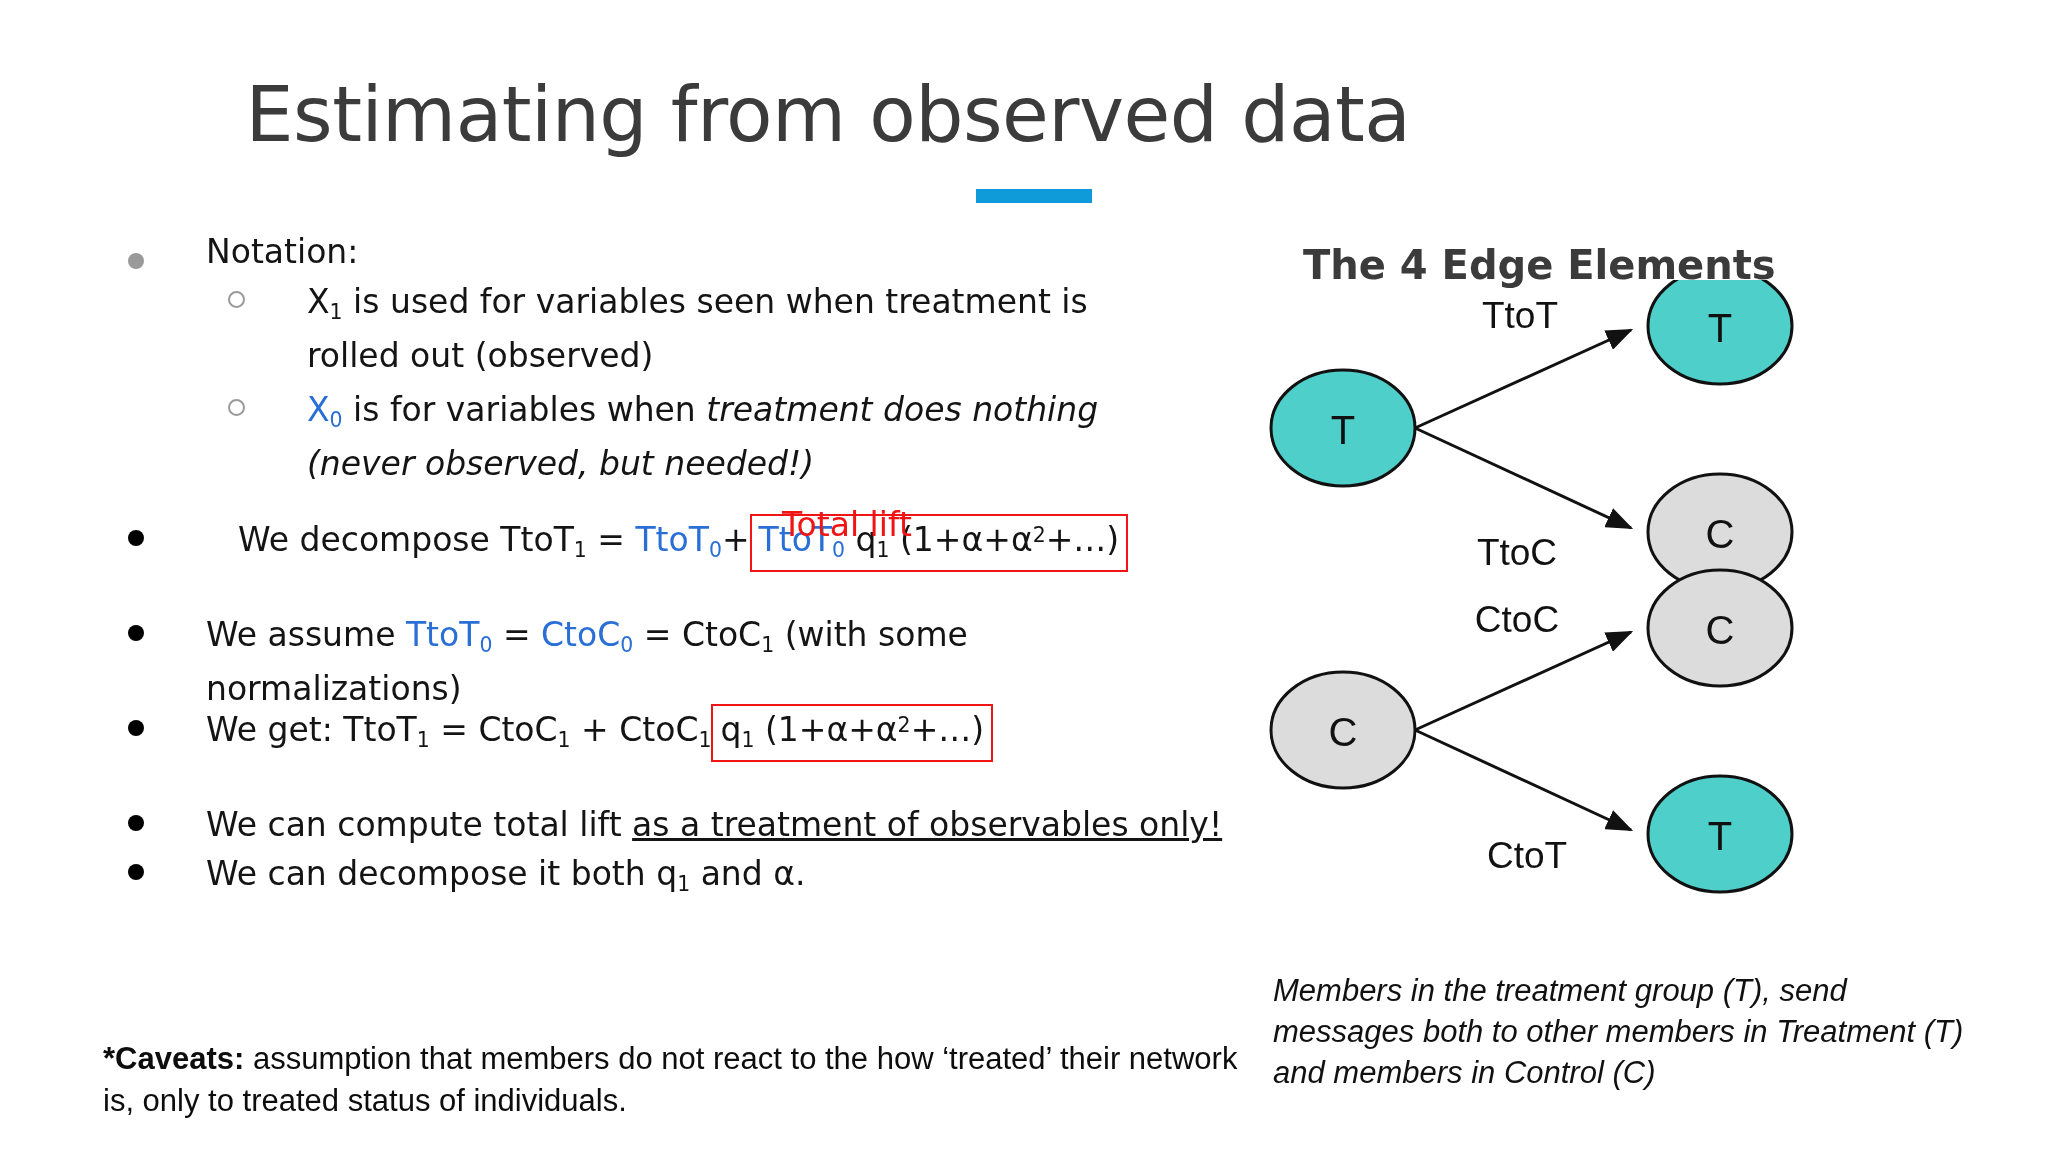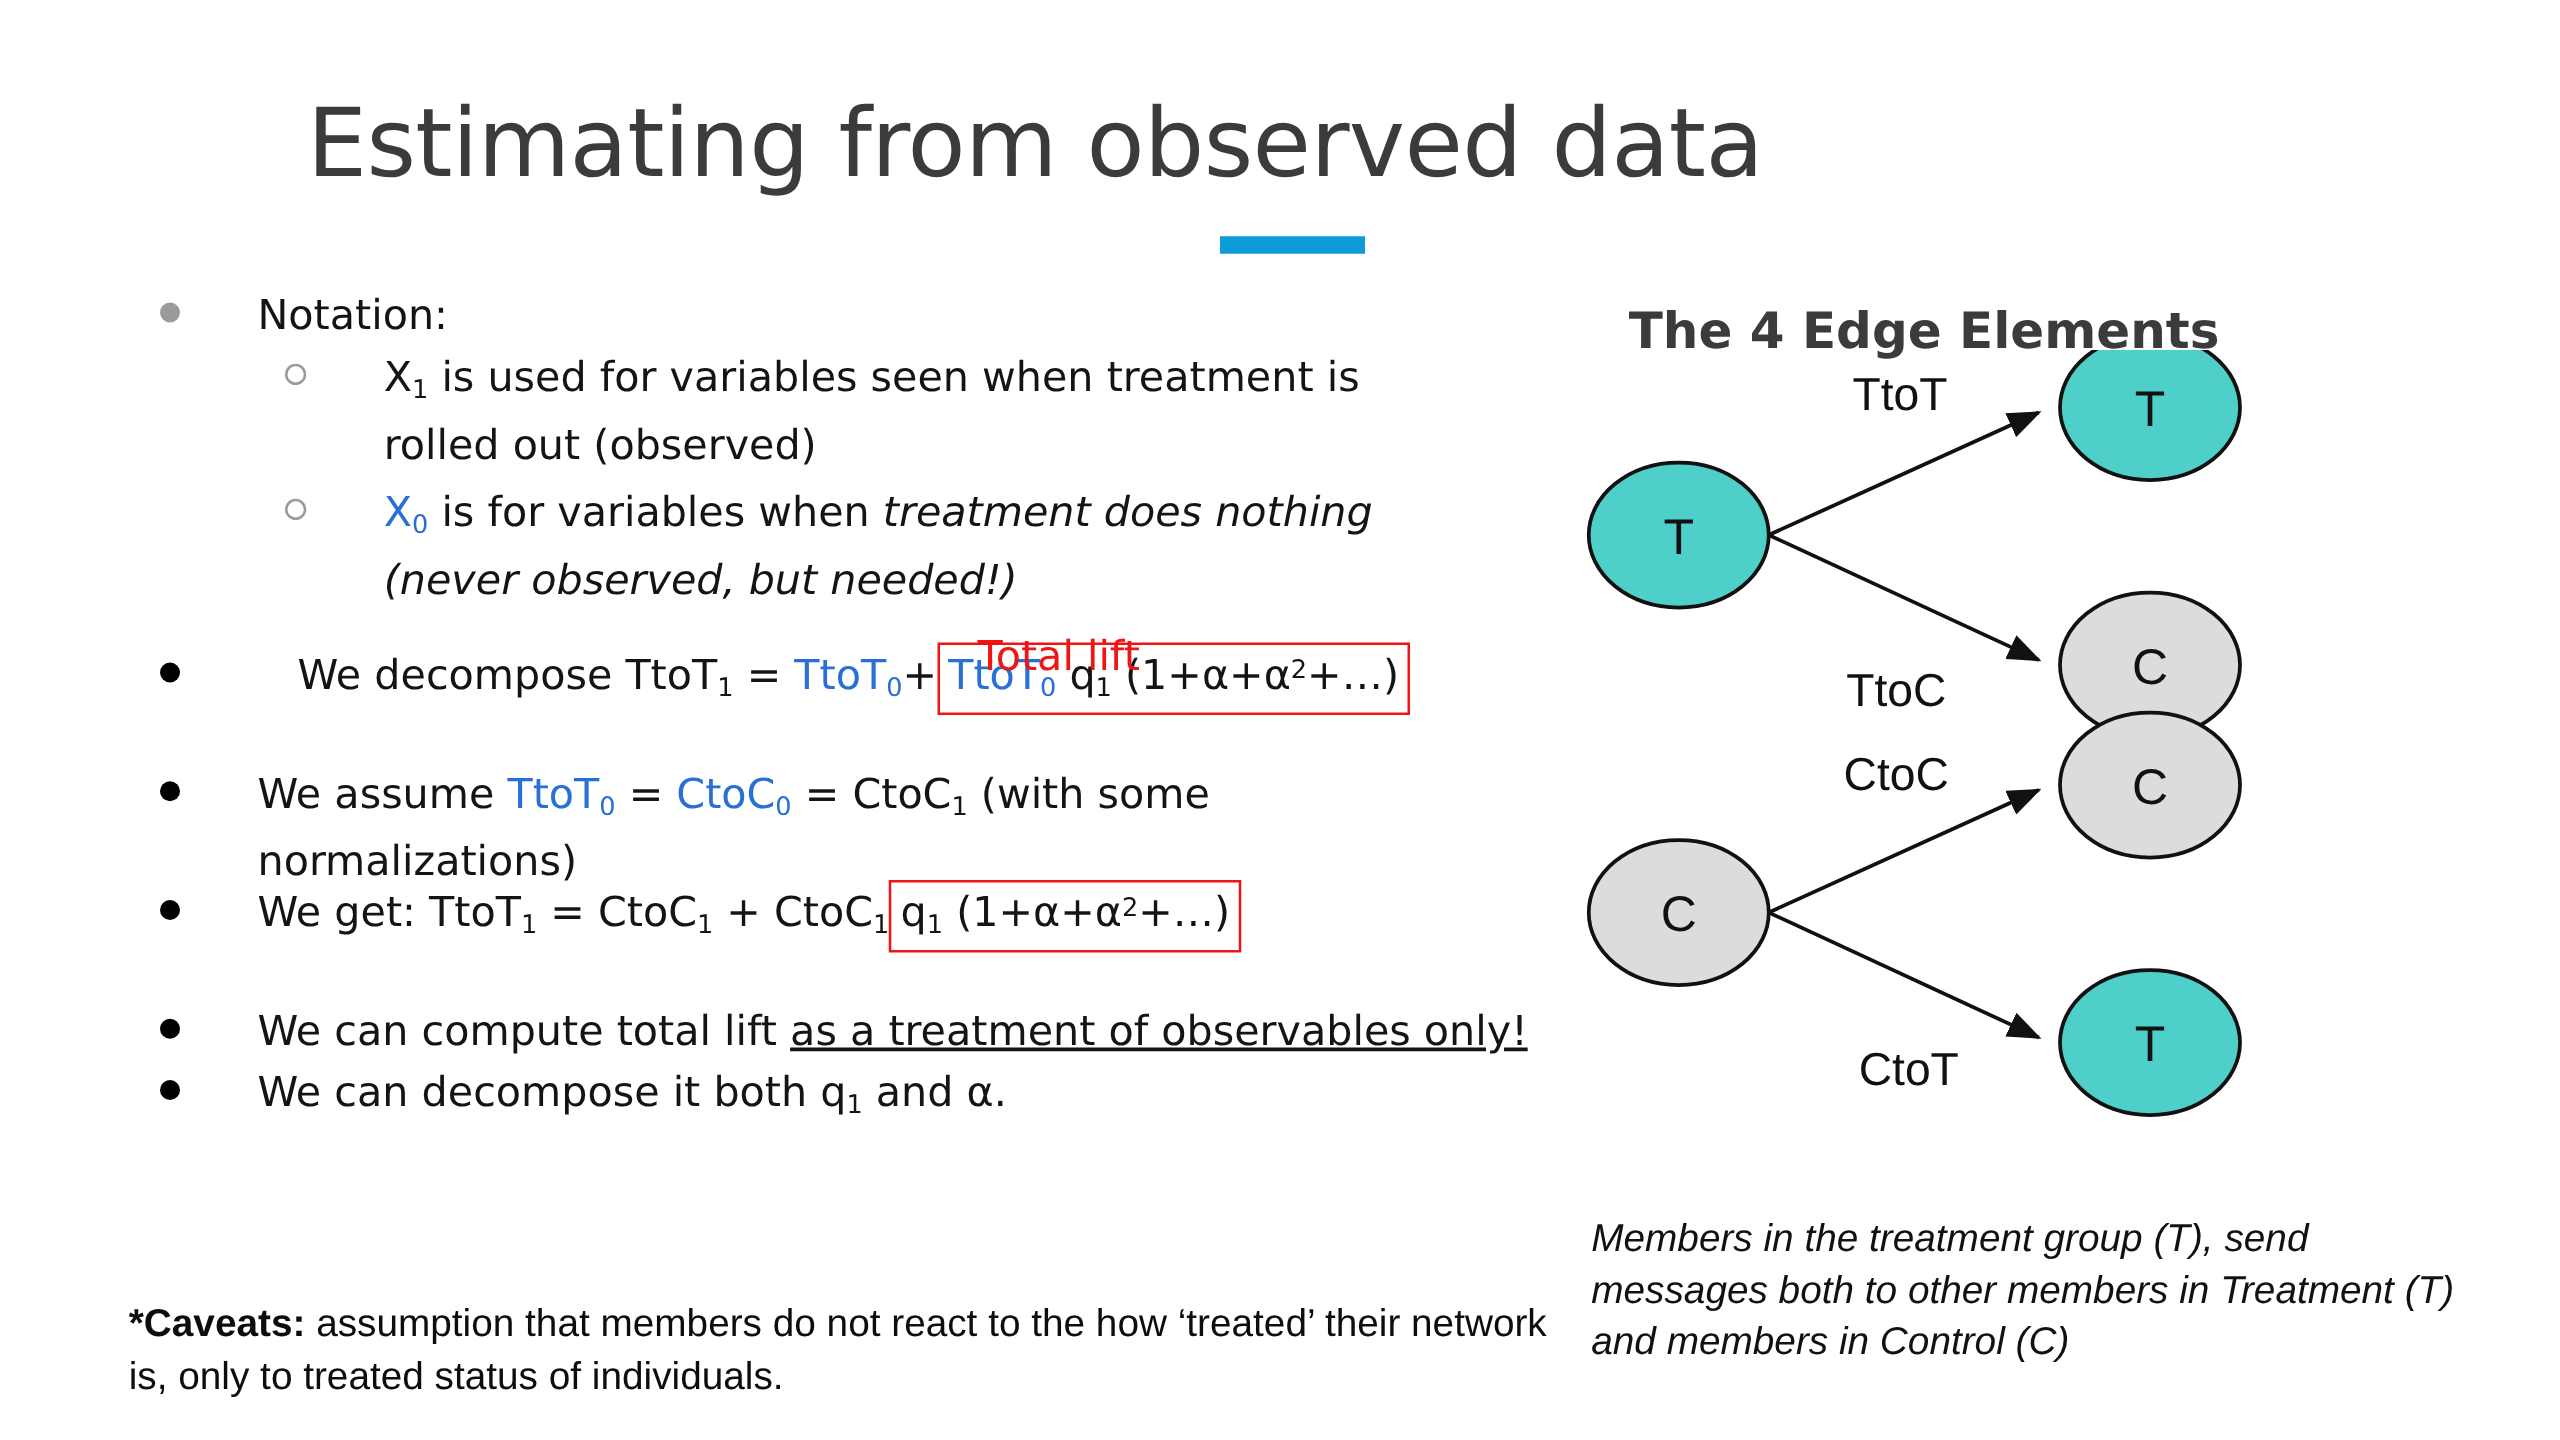--- a/index.html
+++ b/index.html
@@ -102,21 +102,21 @@
   #total-lift-label {
     position: absolute;
     left: 782px;
     top: 505px;
     font-family: "DejaVu Sans", sans-serif;
     font-size: 33px;
     color: #f01414;
   }
 
   
-  #row-notation      { left: 128px; top: 0px;   width: 1000px; }
+  #row-notation      { left: 128px; top: 0px;   width: 1000px; align-items: center; }
   #row-x1            { left: 228px; top: 50px;  width: 940px; }
   #row-x0            { left: 228px; top: 158px; width: 940px; }
   #row-decompose     { left: 128px; top: 288px; width: 1060px; gap: 32px; }
   #row-assume        { left: 128px; top: 383px; width: 1100px; }
   #row-weget         { left: 128px; top: 478px; width: 1060px; text-align: right; }
   #row-compute       { left: 128px; top: 573px; width: 1100px; }
   #row-decomposeq    { left: 128px; top: 622px; width: 1000px; }
 
   .bullet-body { margin-left: 62px; }
   .sub .bullet-body { margin-left: 62px; }

